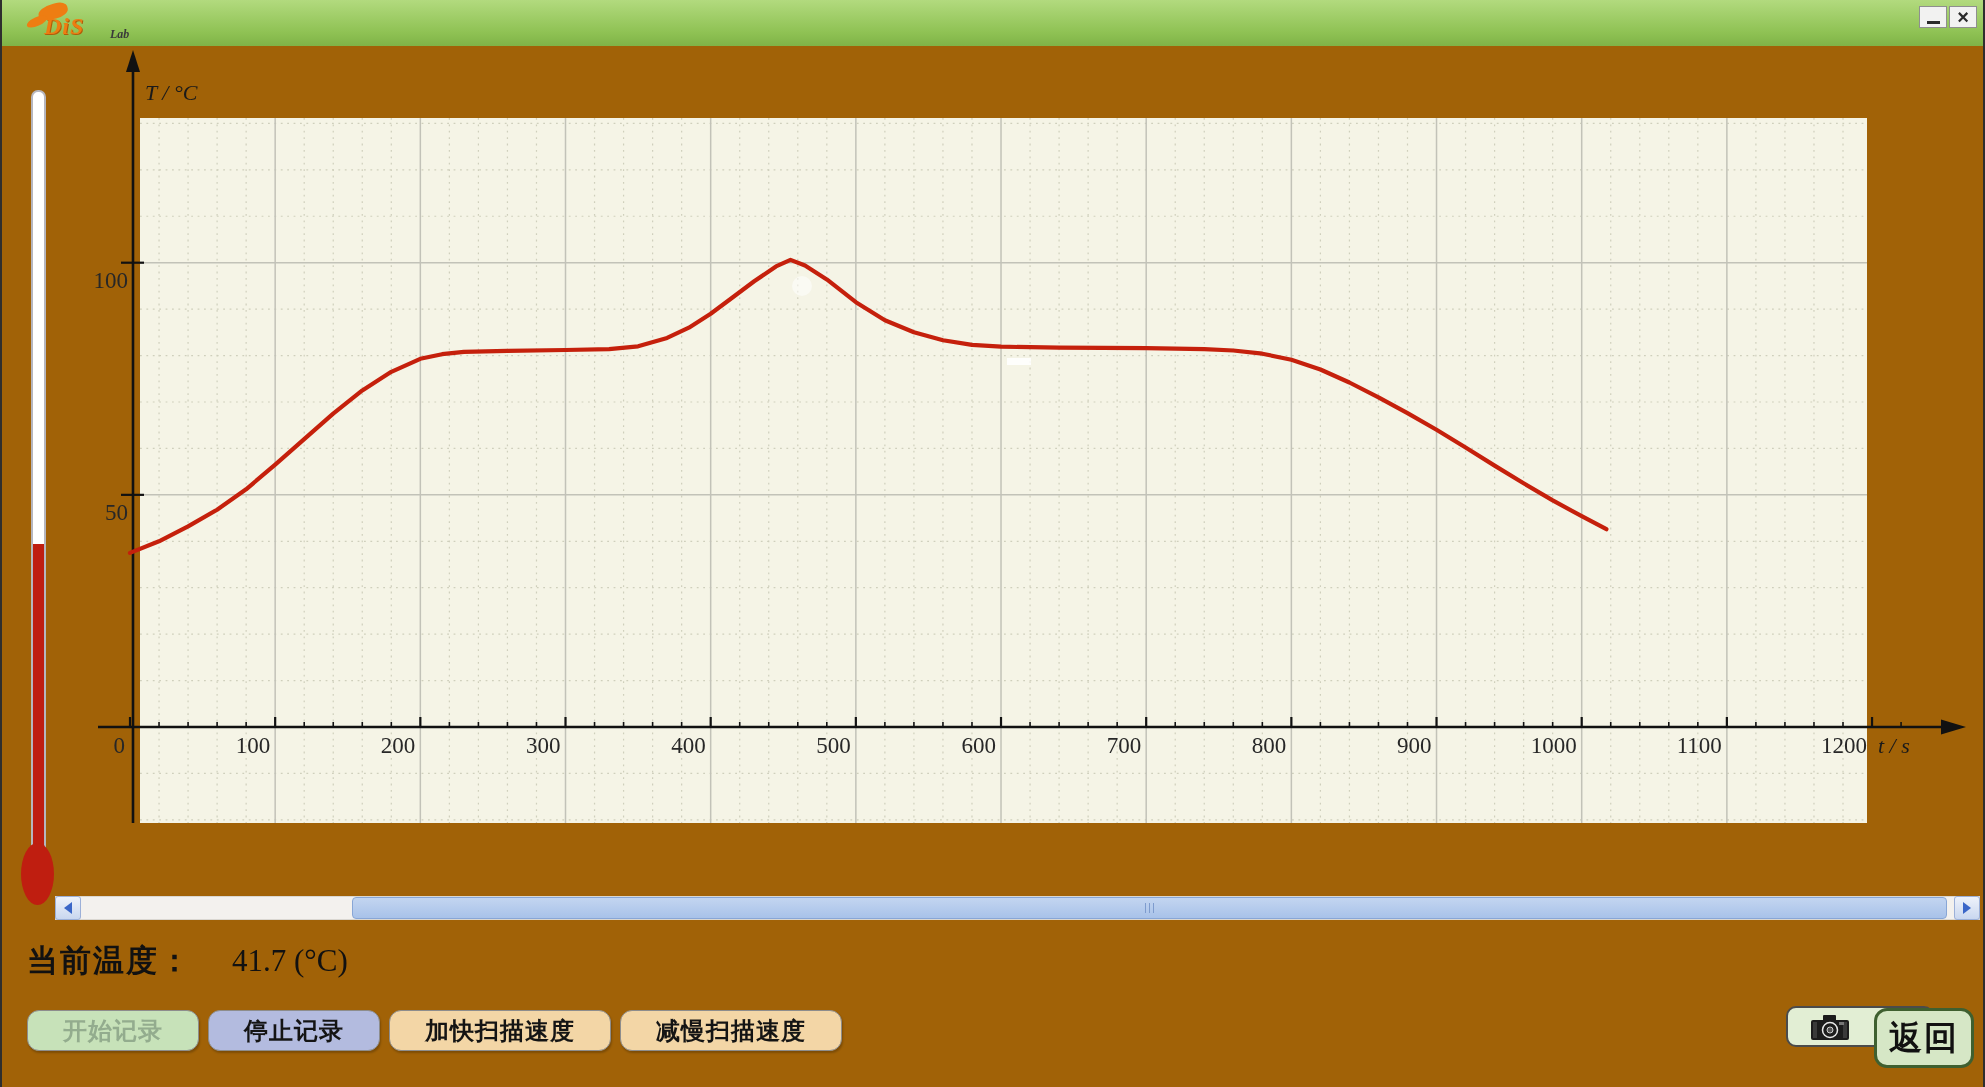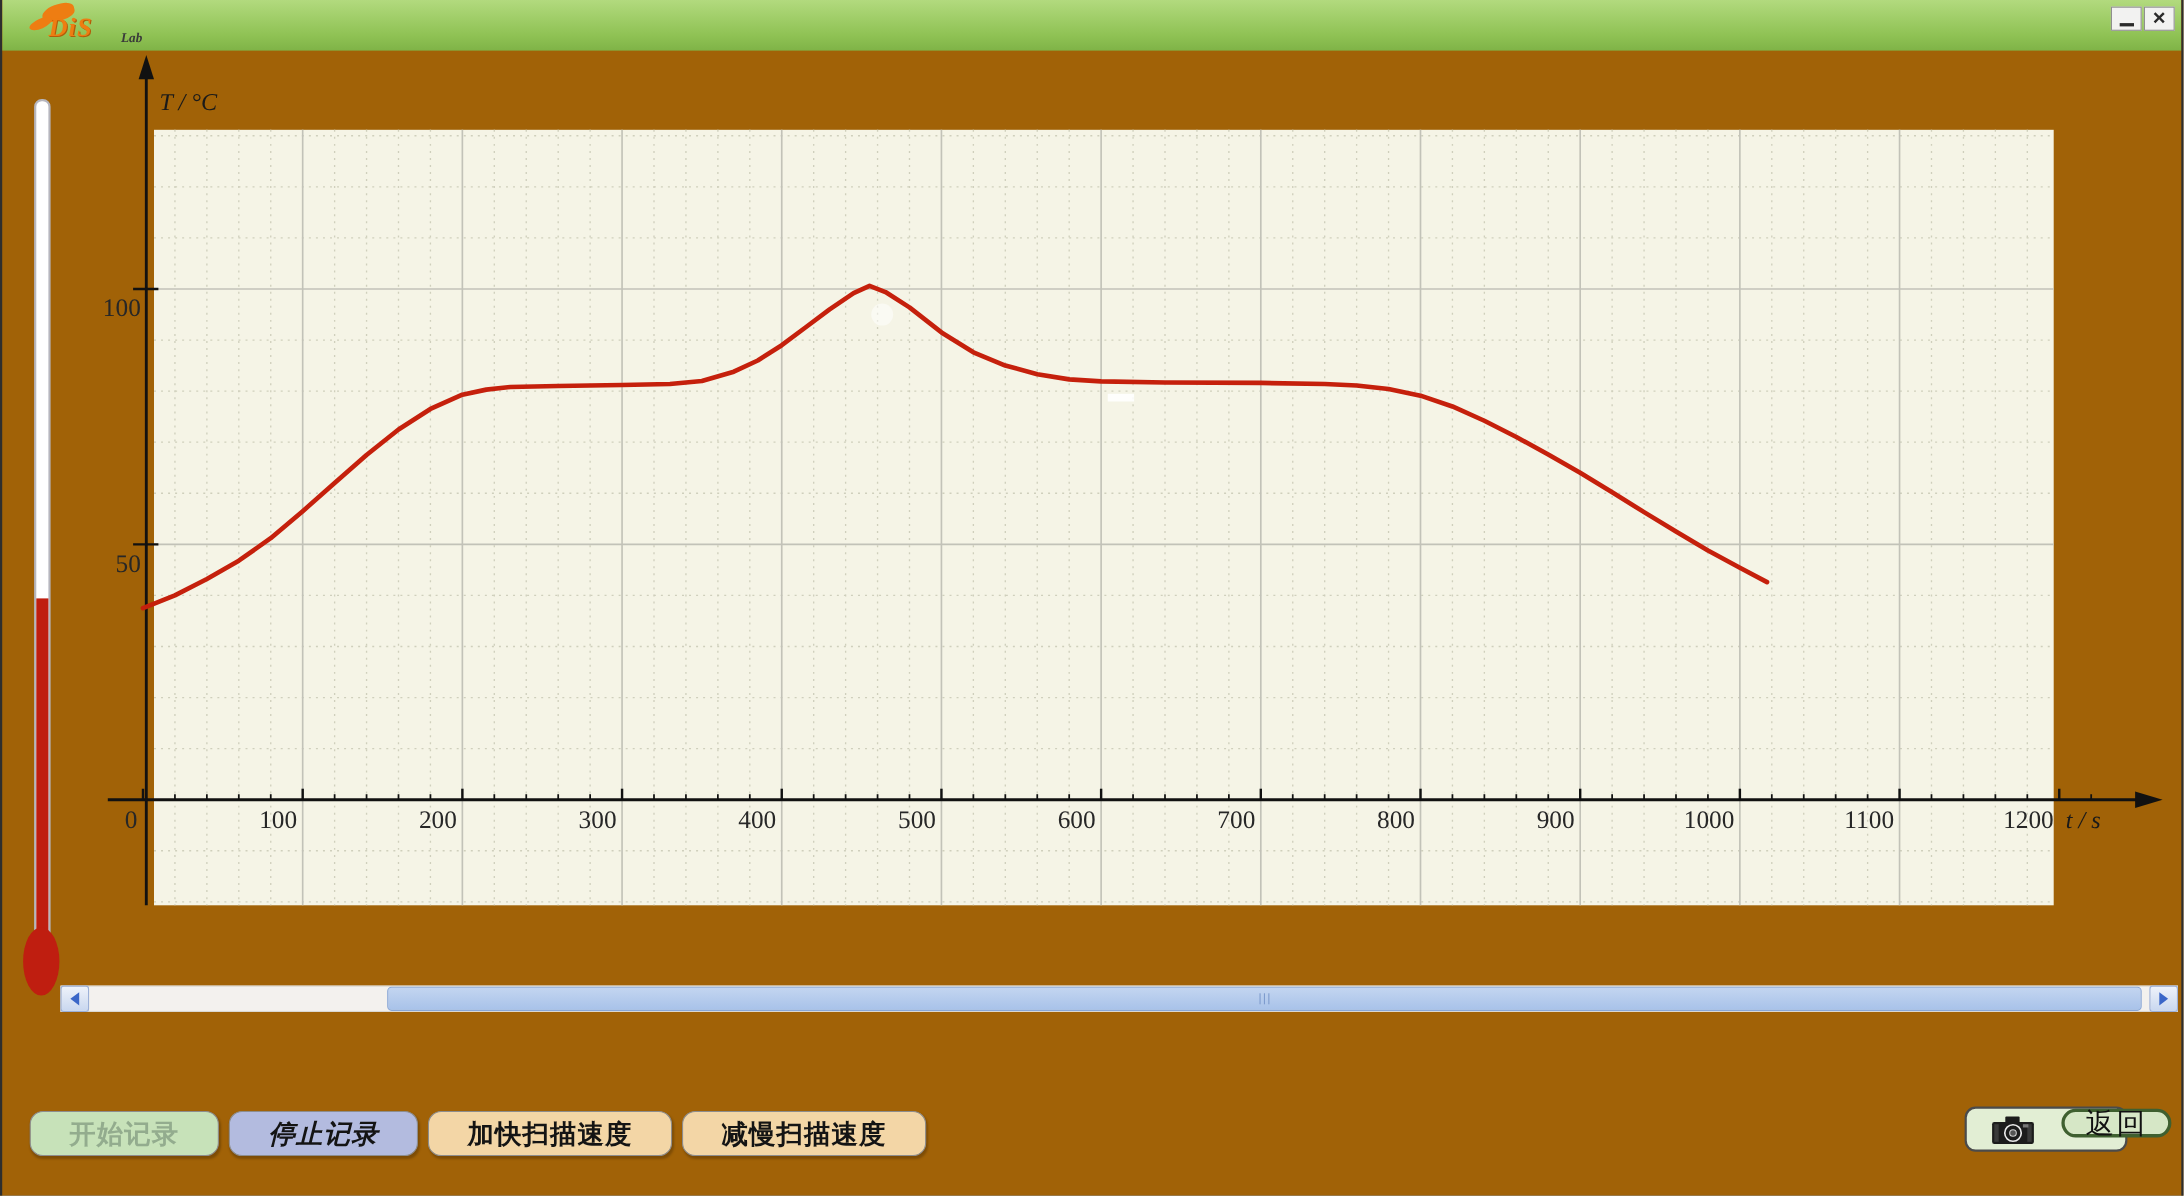--- a/index.html
+++ b/index.html
@@ -60,31 +60,31 @@
   .status{position:absolute;left:25px;top:940px;z-index:3;display:flex;align-items:baseline;}
   .status-label{font-size:31px;font-weight:bold;color:#111;letter-spacing:2px;}
   .status-value{font-family:"Liberation Serif",serif;font-size:31px;color:#111;margin-left:40px;}
 
   .btnrow{position:absolute;left:25px;top:1010px;z-index:3;display:flex;gap:9px;}
   .ctl-btn{height:41px;border-radius:12px;border:1px solid #8d8d8d;font-size:24px;font-weight:bold;
            padding:0 35px;display:flex;align-items:center;justify-content:center;cursor:pointer;
            font-family:"Liberation Sans",sans-serif;letter-spacing:1px;
            box-shadow:1px 2px 2px rgba(0,0,0,0.22);}
   .btn-start{background:#c7e2b9;color:#93ac8e;cursor:default;}
-  .btn-stop{background:#b3bbdf;color:#141414;font-style:italic;}
+  .btn-stop{background:#b3bbdf;color:#141414;}
   .btn-scan{background:#f3d6a6;color:#141414;}
 
   .footer-right{position:absolute;right:7px;top:1004px;z-index:3;width:190px;height:50px;}
   .btn-camera{position:absolute;left:0;top:2px;width:148px;height:41px;background:#e2eed4;
               border:2px solid #4b4b4b;border-radius:10px;box-sizing:border-box;cursor:pointer;
               display:flex;align-items:center;padding-left:22px;}
-  .btn-back{position:absolute;right:2px;top:4px;width:100px;height:26px;background:#d6e7c6;
+  .btn-back{position:absolute;right:2px;top:4px;width:100px;height:60px;background:#d6e7c6;
             border:3px solid #3f6030;border-radius:13px;box-sizing:border-box;cursor:pointer;
             display:flex;align-items:center;justify-content:center;
-            font-size:26px;font-weight:normal;color:#111;letter-spacing:2px;}
+            font-size:33px;font-weight:bold;color:#111;letter-spacing:2px;}
 </style>
 </head>
 <body>
 
 <div id="app">
 
   <div class="titlebar">
     <div class="logo">
       <div class="logo-blob"></div>
       <div class="logo-blob2"></div>
@@ -280,20 +280,24 @@
     <div class="sb-thumb">
       <div class="grip"></div>
       <div class="grip"></div>
       <div class="grip"></div>
     </div>
     <div class="sb-btn right">
       <div class="tri-r"></div>
     </div>
   </div>
 
+  <div class="status">
+    <span class="status-label">当前温度：</span>
+    <span class="status-value">41.7 (°C)</span>
+  </div>
 
   <div class="btnrow">
     <button class="ctl-btn btn-start" disabled="">开始记录</button>
     <button class="ctl-btn btn-stop">停止记录</button>
     <button class="ctl-btn btn-scan">加快扫描速度</button>
     <button class="ctl-btn btn-scan">减慢扫描速度</button>
   </div>
 
   <div class="footer-right">
     <div class="btn-camera">

